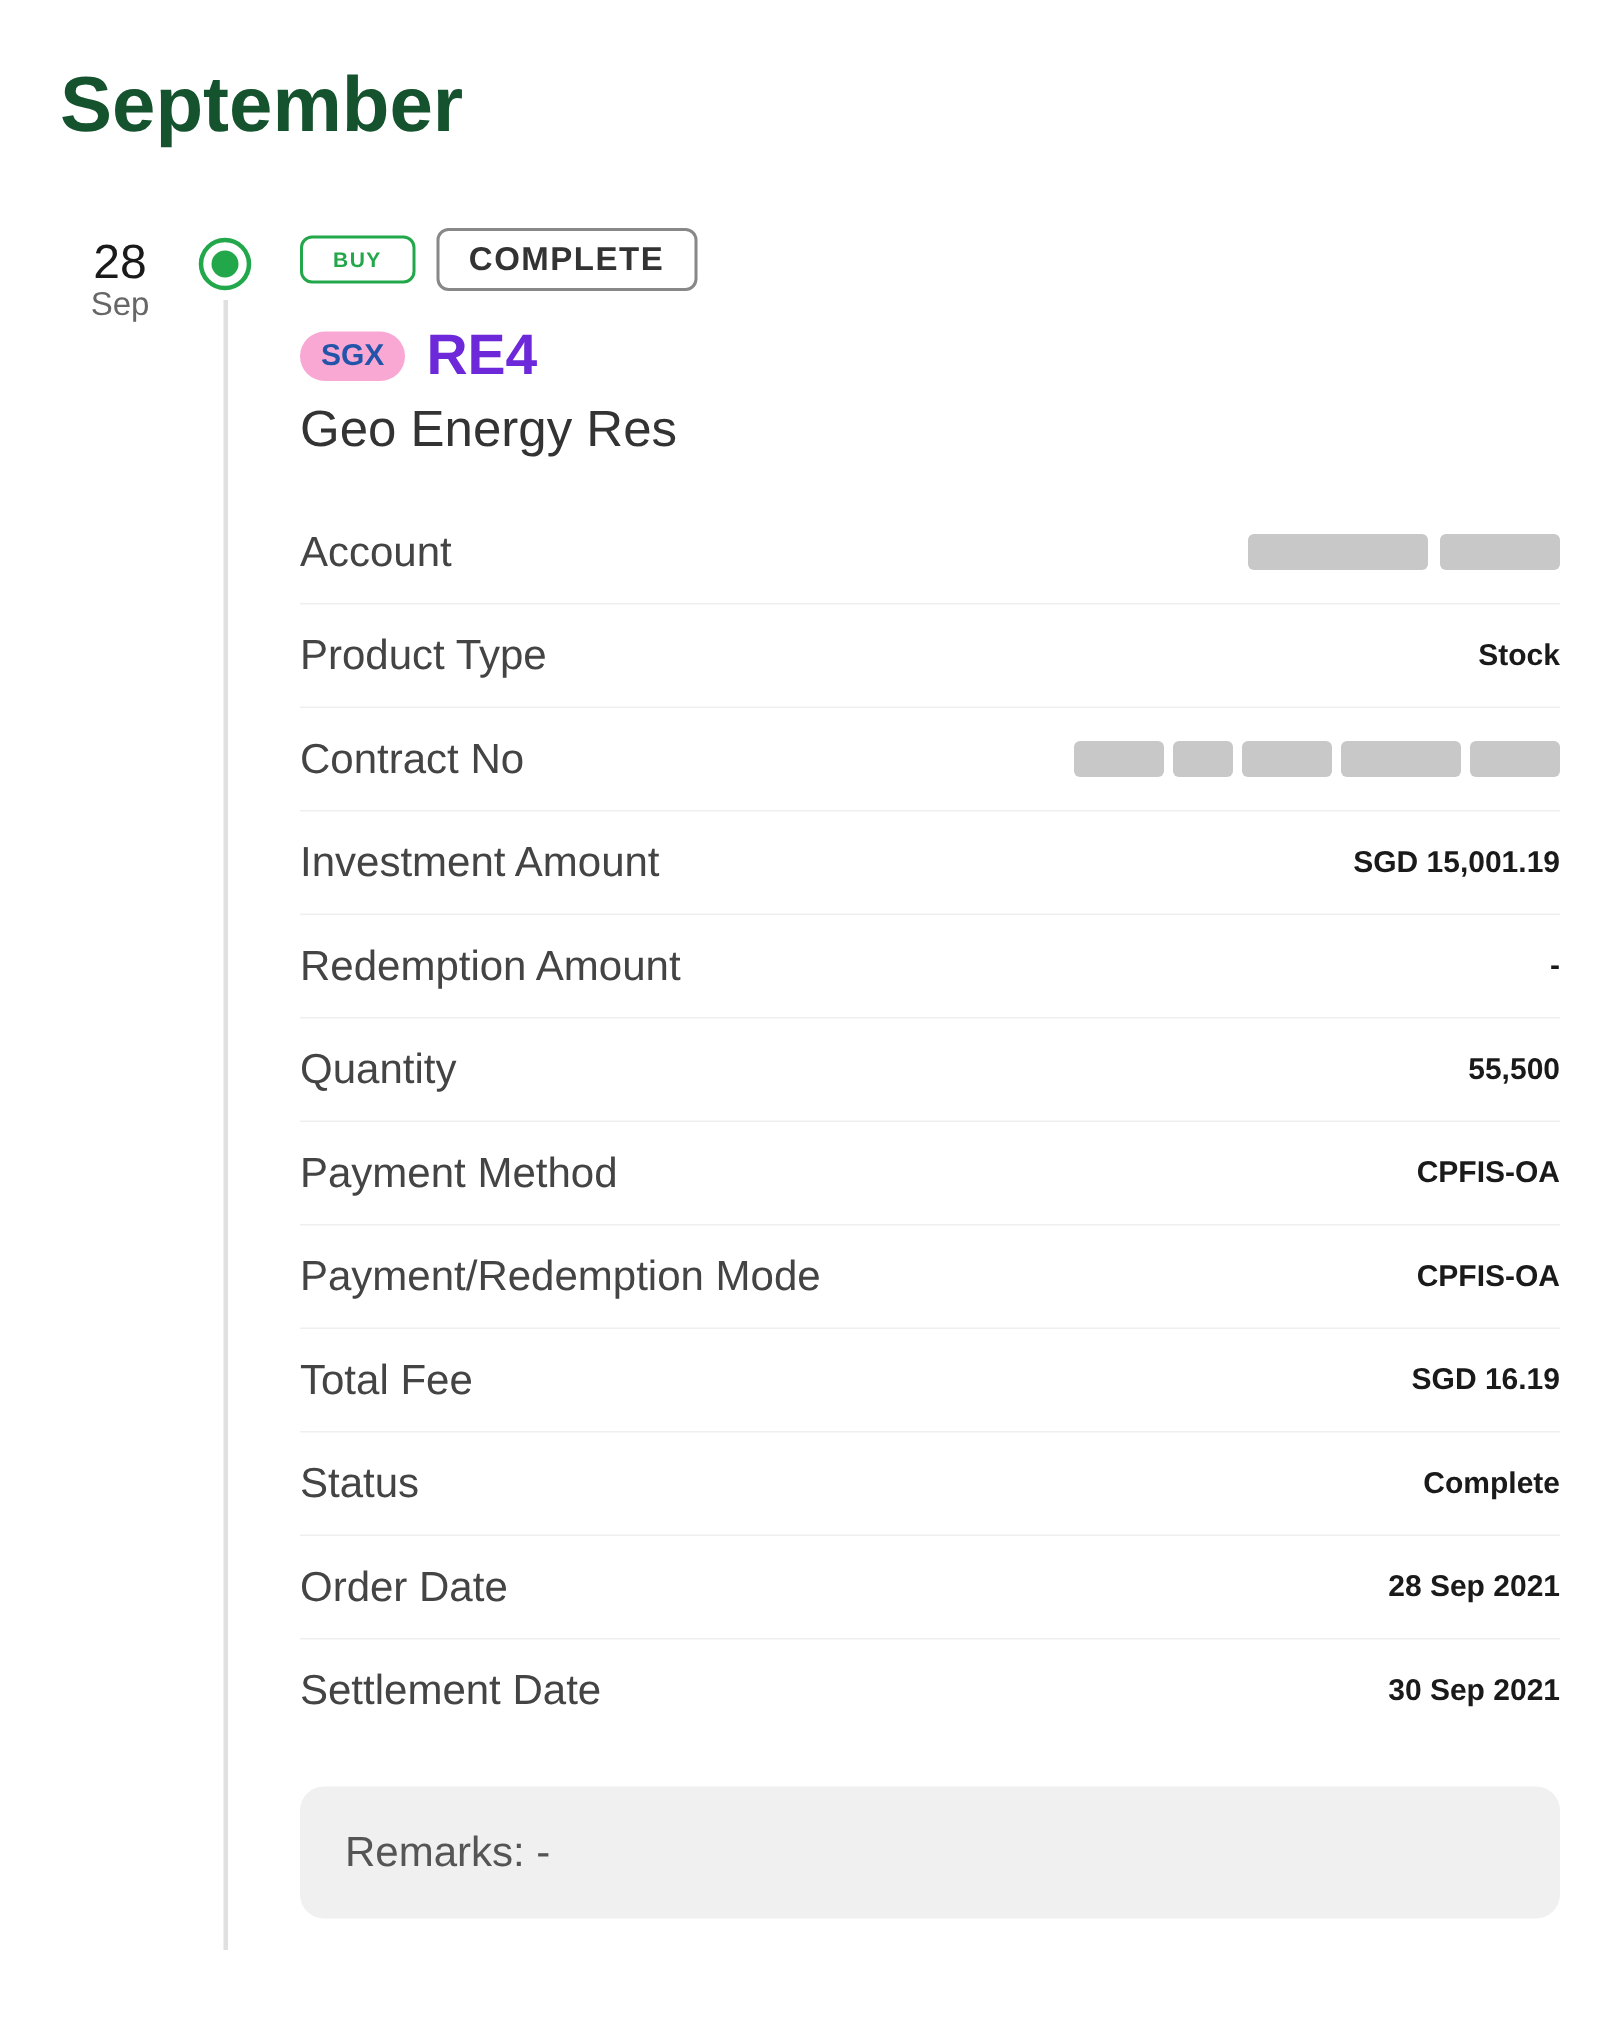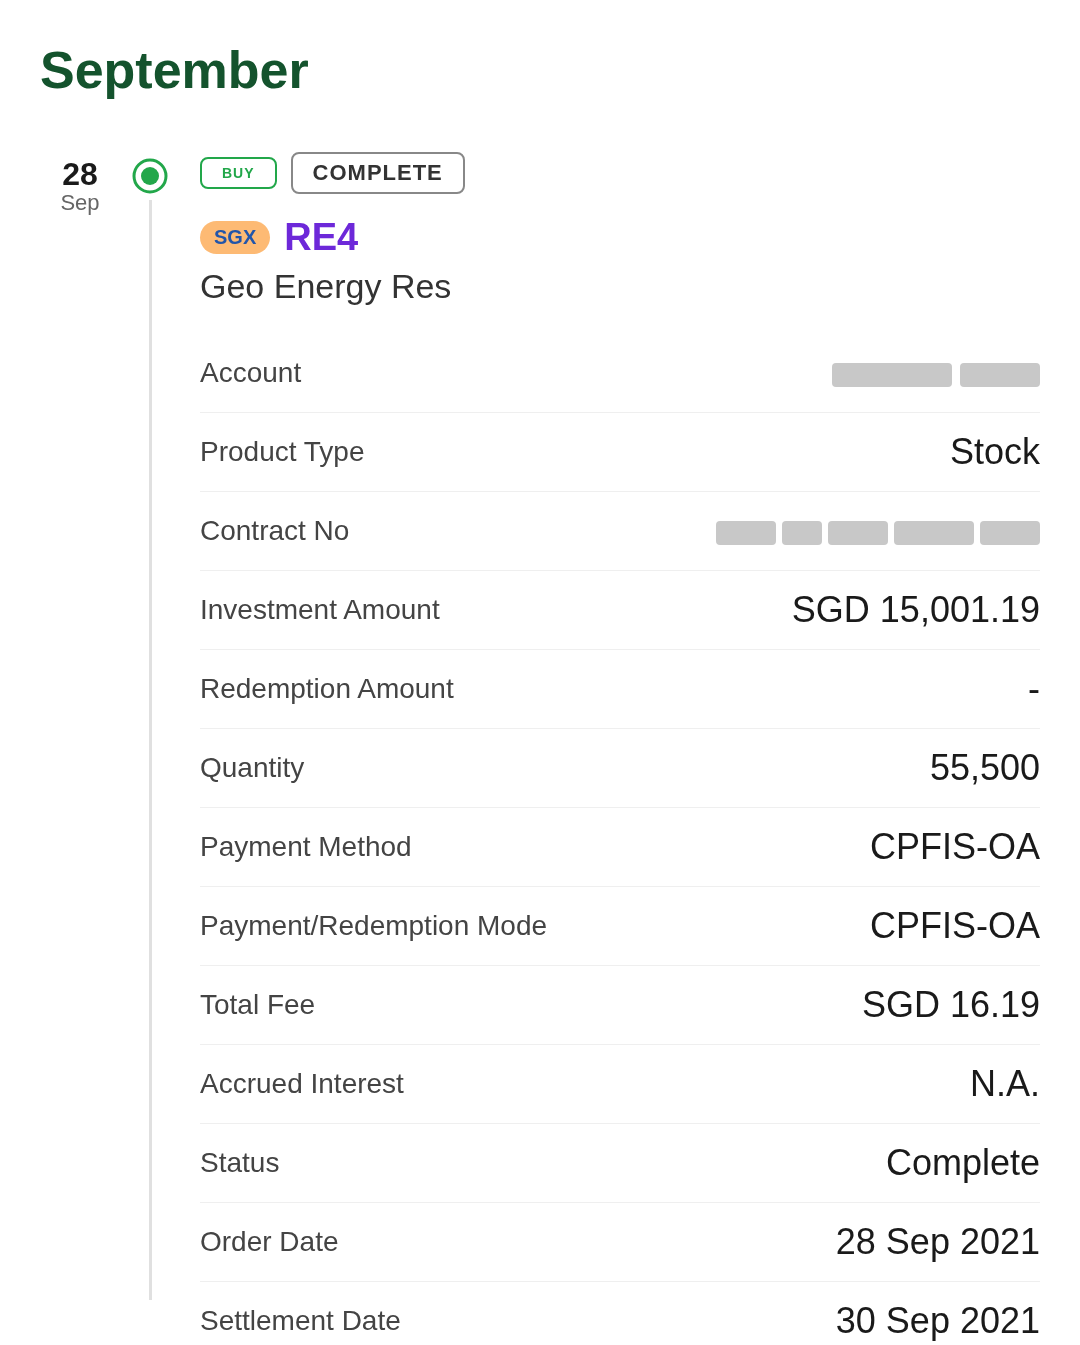--- a/index.html
+++ b/index.html
@@ -29,21 +29,21 @@
     .date-col {
       display: flex;
       flex-direction: column;
       align-items: center;
       min-width: 80px;
       padding-top: 6px;
     }
 
     .date-day {
       font-size: 32px;
-      font-weight: 700;
+      font-weight: 400;
       color: #1a1a1a;
       line-height: 1;
     }
 
     .date-month {
       font-size: 22px;
       color: #666;
       line-height: 1.2;
     }
 
@@ -102,21 +102,21 @@
     }
 
     .stock-header {
       display: flex;
       align-items: center;
       gap: 14px;
       margin-bottom: 8px;
     }
 
     .exchange-badge {
-      background: #fdba74;
+      background: #f9a8d4;
       color: #2255aa;
       font-size: 20px;
       font-weight: 700;
       padding: 5px 14px;
       border-radius: 20px;
     }
 
     .stock-code {
       font-size: 38px;
       font-weight: 700;
@@ -146,23 +146,23 @@
     }
 
     .label-cell {
       font-size: 28px;
       color: #444;
       font-weight: 400;
       width: 50%;
     }
 
     .value-cell {
-      font-size: 36px;
+      font-size: 20px;
       color: #1a1a1a;
-      font-weight: 400;
+      font-weight: 700;
       text-align: right;
     }
 
     .blurred-value {
       display: inline-block;
       background: #c8c8c8;
       border-radius: 4px;
       height: 24px;
       vertical-align: middle;
     }
@@ -242,24 +242,20 @@
             <td class="label-cell">Payment Method</td>
             <td class="value-cell">CPFIS-OA</td>
           </tr>
           <tr>
             <td class="label-cell">Payment/Redemption Mode</td>
             <td class="value-cell">CPFIS-OA</td>
           </tr>
           <tr>
             <td class="label-cell">Total Fee</td>
             <td class="value-cell">SGD 16.19</td>
-          </tr>
-          <tr>
-            <td class="label-cell">Accrued Interest</td>
-            <td class="value-cell">N.A.</td>
           </tr>
           <tr>
             <td class="label-cell">Status</td>
             <td class="value-cell">Complete</td>
           </tr>
           <tr>
             <td class="label-cell">Order Date</td>
             <td class="value-cell">28 Sep 2021</td>
           </tr>
           <tr>

